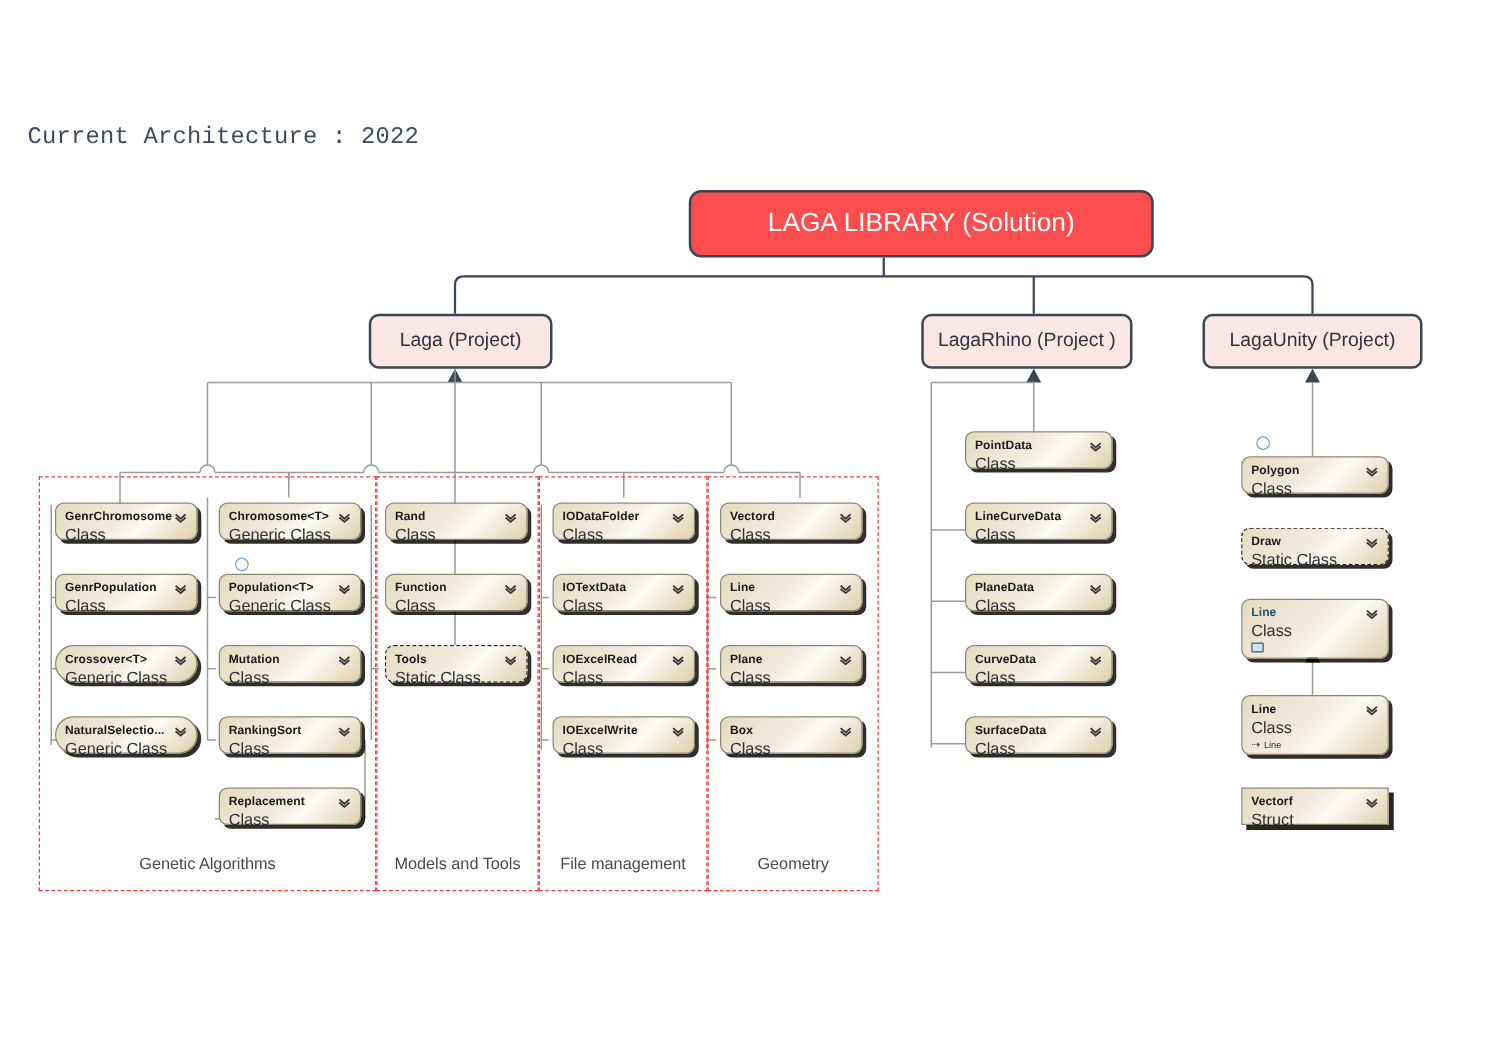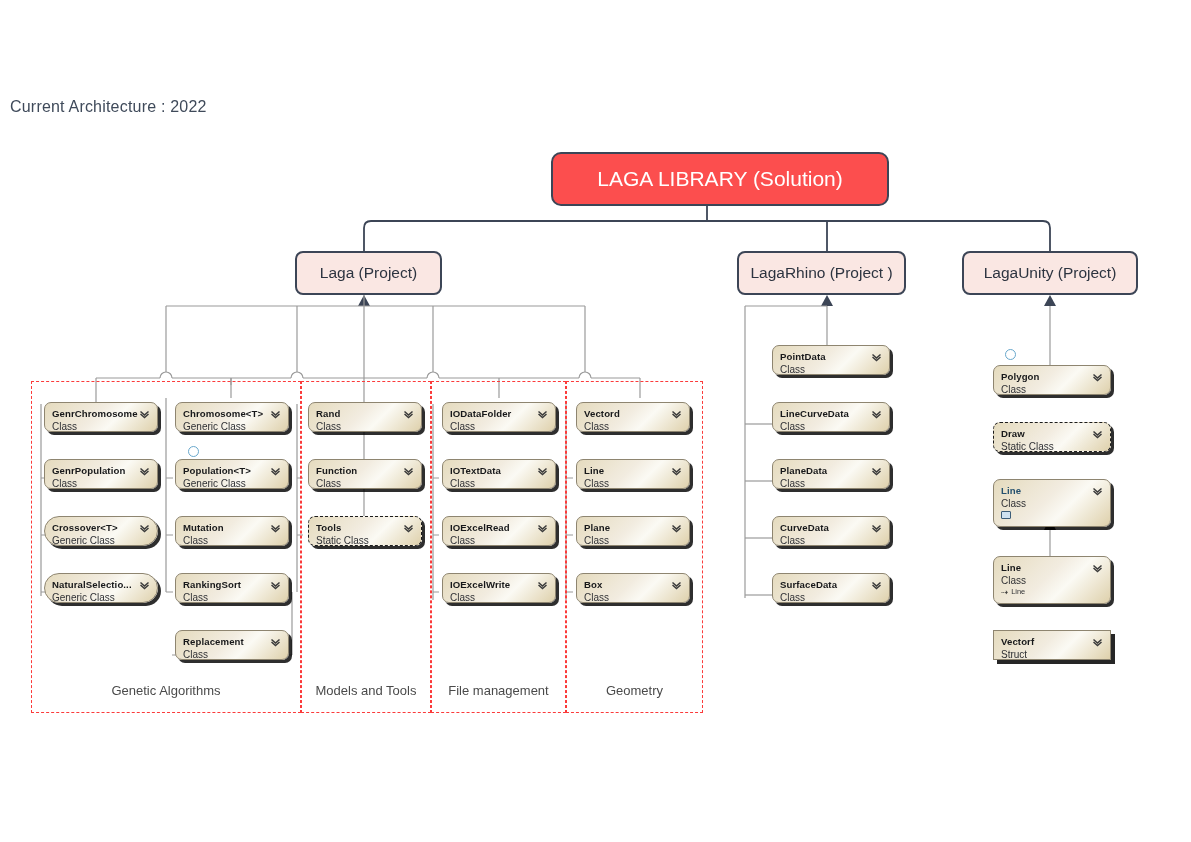--- a/index.html
+++ b/index.html
@@ -5,33 +5,33 @@
   html,body{margin:0;padding:0;}
   body{
     width:1191px;height:842px;background:#ffffff;position:relative;overflow:hidden;
     font-family:"Liberation Sans", sans-serif;
   }
   #canvas{position:absolute;left:0;top:0;width:1191px;height:842px;}
   #svg-layer{position:absolute;left:0;top:0;width:1191px;height:842px;pointer-events:none;}
 
   
   .page-title{
-    position:absolute;left:10px;top:98px;
-    font-size:16px;color:#3f4a5a;letter-spacing:.2px;white-space:nowrap;
+    position:absolute;left:22px;top:98px;
+    font-size:19px;color:#3f4a5a;letter-spacing:.2px;white-space:nowrap;font-family:Liberation Mono, monospace;
   }
 
   
   .node{
     position:absolute;box-sizing:border-box;
     border:2px solid #3c4556;border-radius:9px;
     display:flex;align-items:center;justify-content:center;
     text-align:center;line-height:1.1;
   }
   .node.solution{
-    left:551px;top:152px;width:338px;height:54px;
+    left:551px;top:152px;width:372px;height:54px;
     background:#fc4e4e;color:#ffffff;font-size:21px;border-radius:10px;
   }
   .node.project{
     background:#fae7e3;color:#2d3440;font-size:15.5px;height:44px;border-radius:8px;
   }
   #node-laga{left:295px;top:251px;width:147px;}
   #node-lagarhino{left:737px;top:251px;width:169px;}
   #node-lagaunity{left:962px;top:251px;width:176px;}
 
   
@@ -45,21 +45,21 @@
   }
   .cls.wide{width:118px;}
   .cls.struct{border-radius:0;box-shadow:4px 4px 0 0 rgba(0,0,0,.85);}
   .cls.static{border-style:dashed;border-width:1.6px;border-color:#1c1c1c;}
   .cls .cname{
     font-size:9.6px;font-weight:bold;color:#17181a;letter-spacing:.1px;
     white-space:nowrap;overflow:hidden;line-height:1.15;
   }
   .cls.blue .cname{color:#24506e;}
   .cls .ckind{
-    font-size:10px;color:#2f3034;margin-top:2px;line-height:1.1;white-space:nowrap;
+    font-size:13px;color:#2f3034;margin-top:2px;line-height:1.1;white-space:nowrap;
   }
   .cls .cextra{
     font-size:7.4px;color:#2f3034;margin-top:2px;line-height:1.1;white-space:nowrap;
     display:flex;align-items:center;gap:3px;
   }
   .cls .chev{
     position:absolute;right:7px;top:6px;width:11px;height:11px;
     color:#3b3b3b;
   }
   .cls .chev svg{display:block;}

